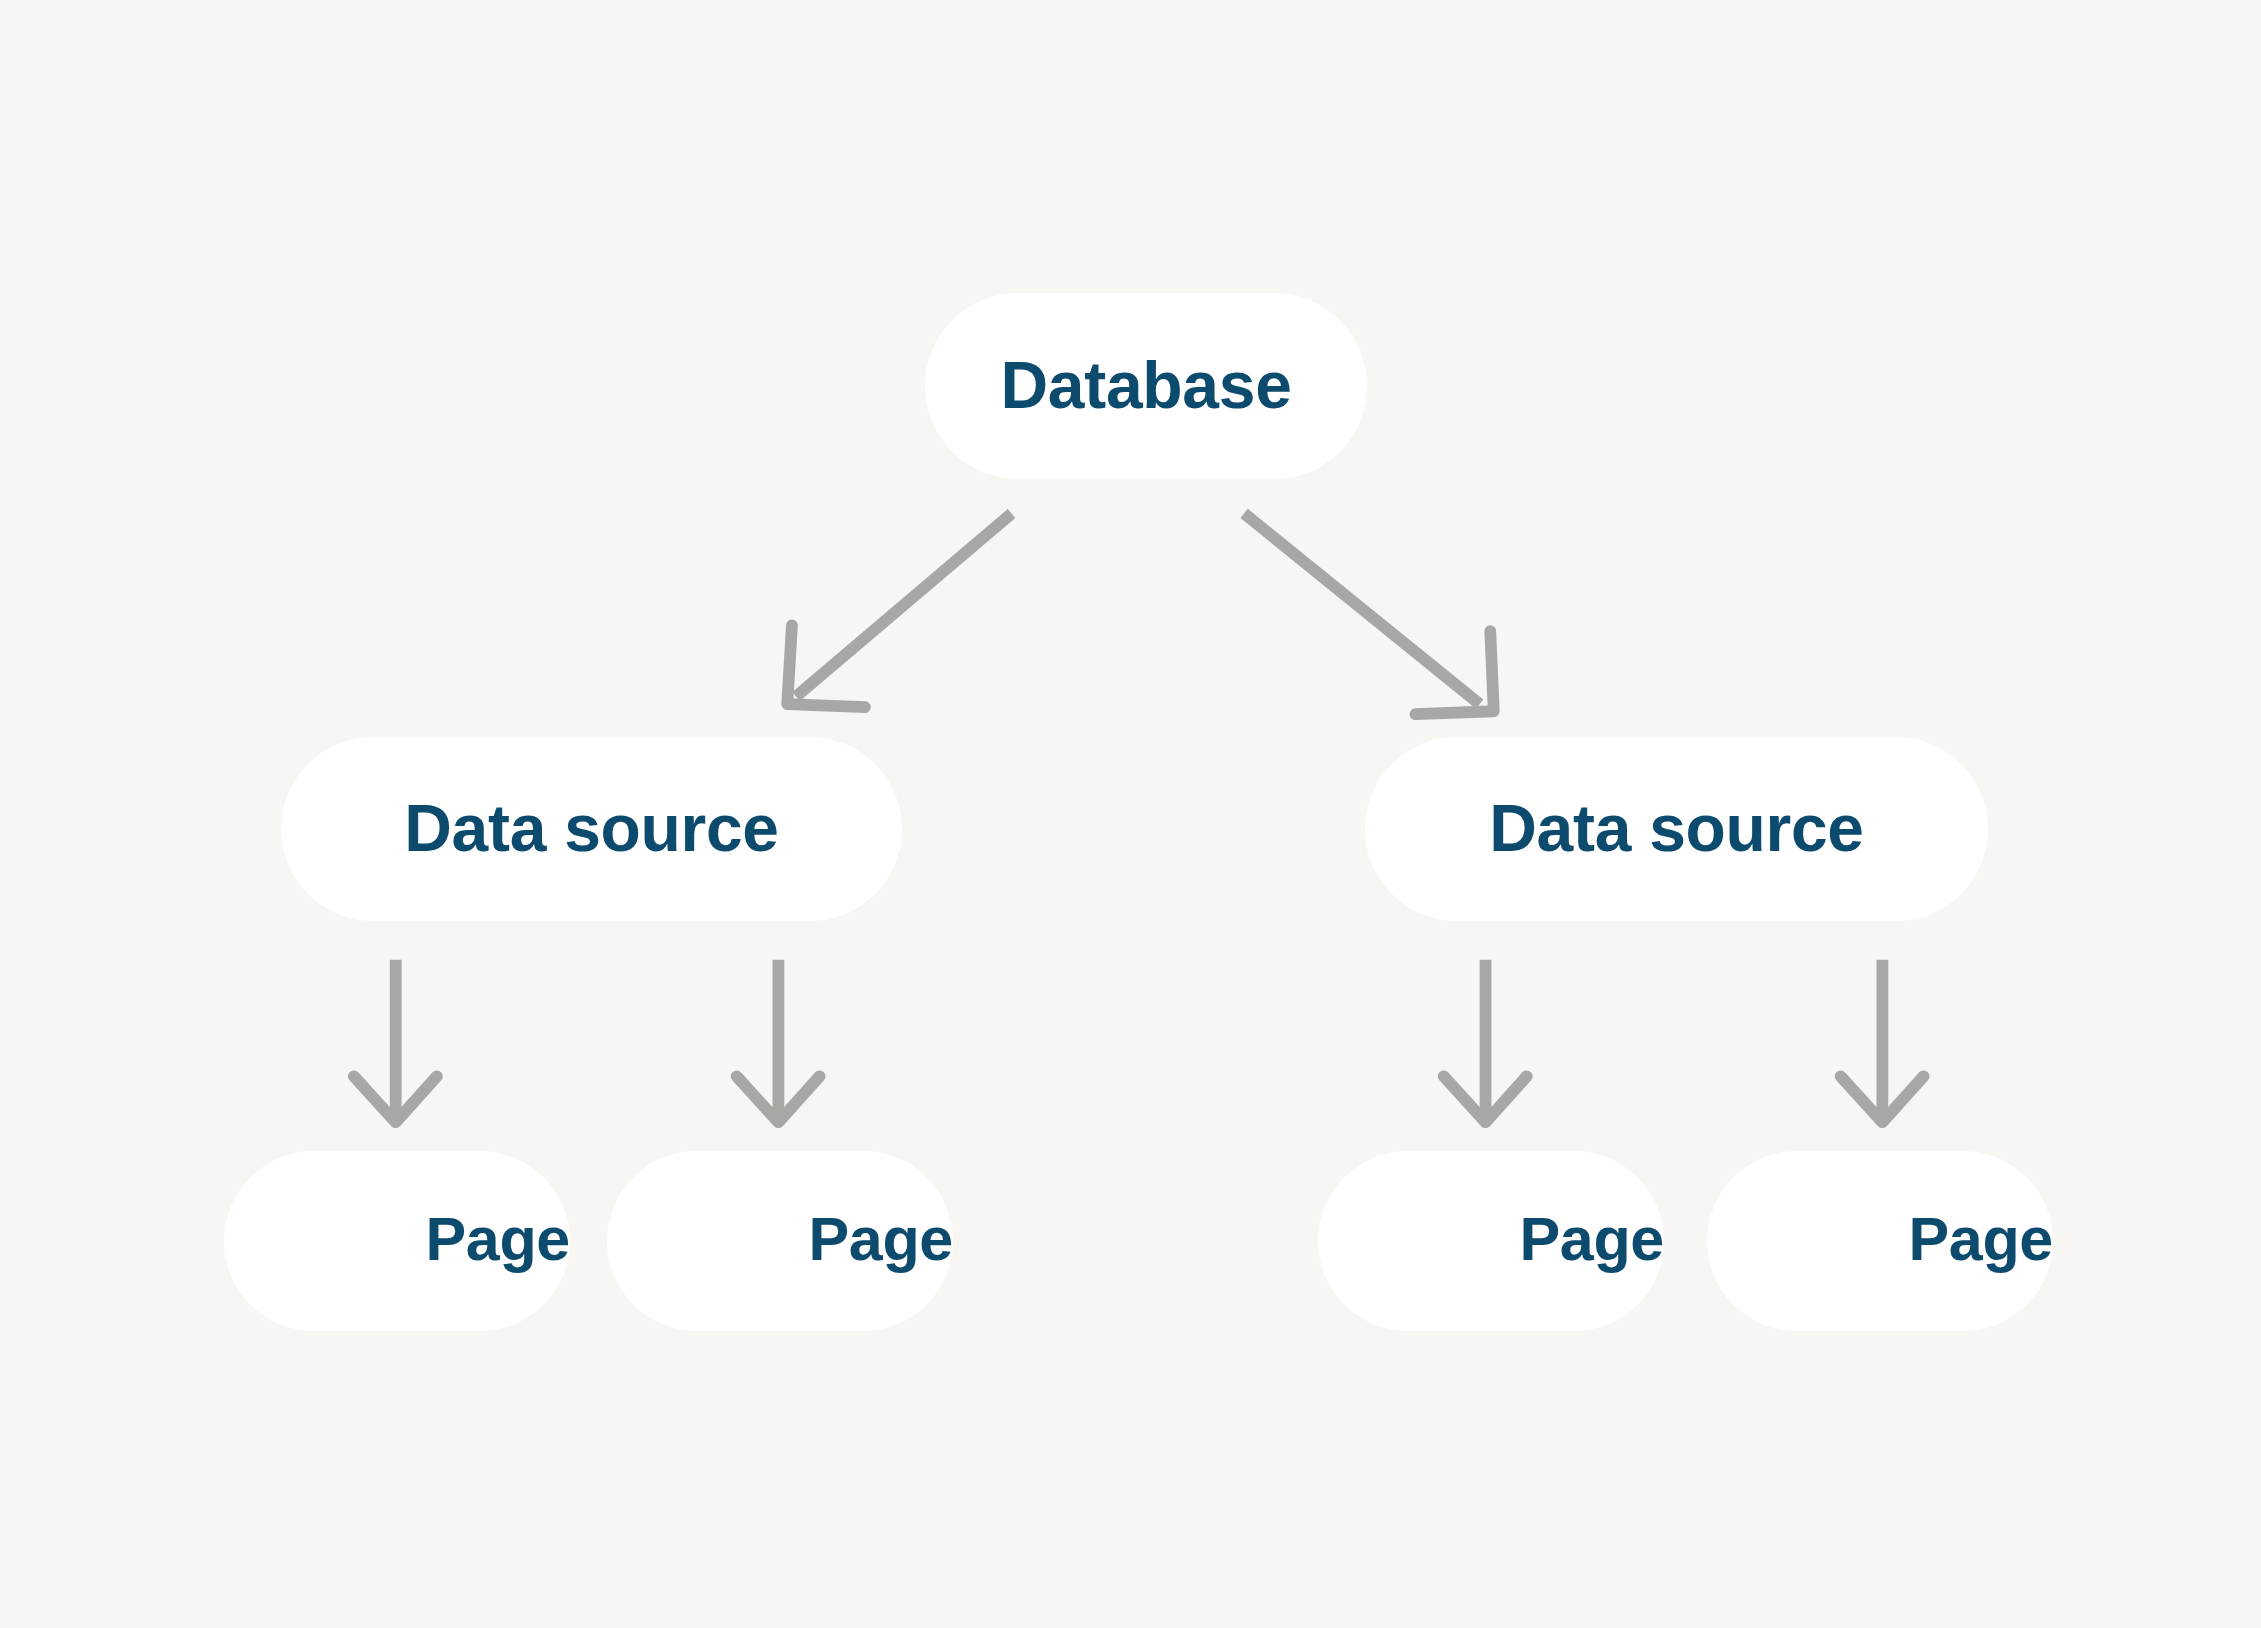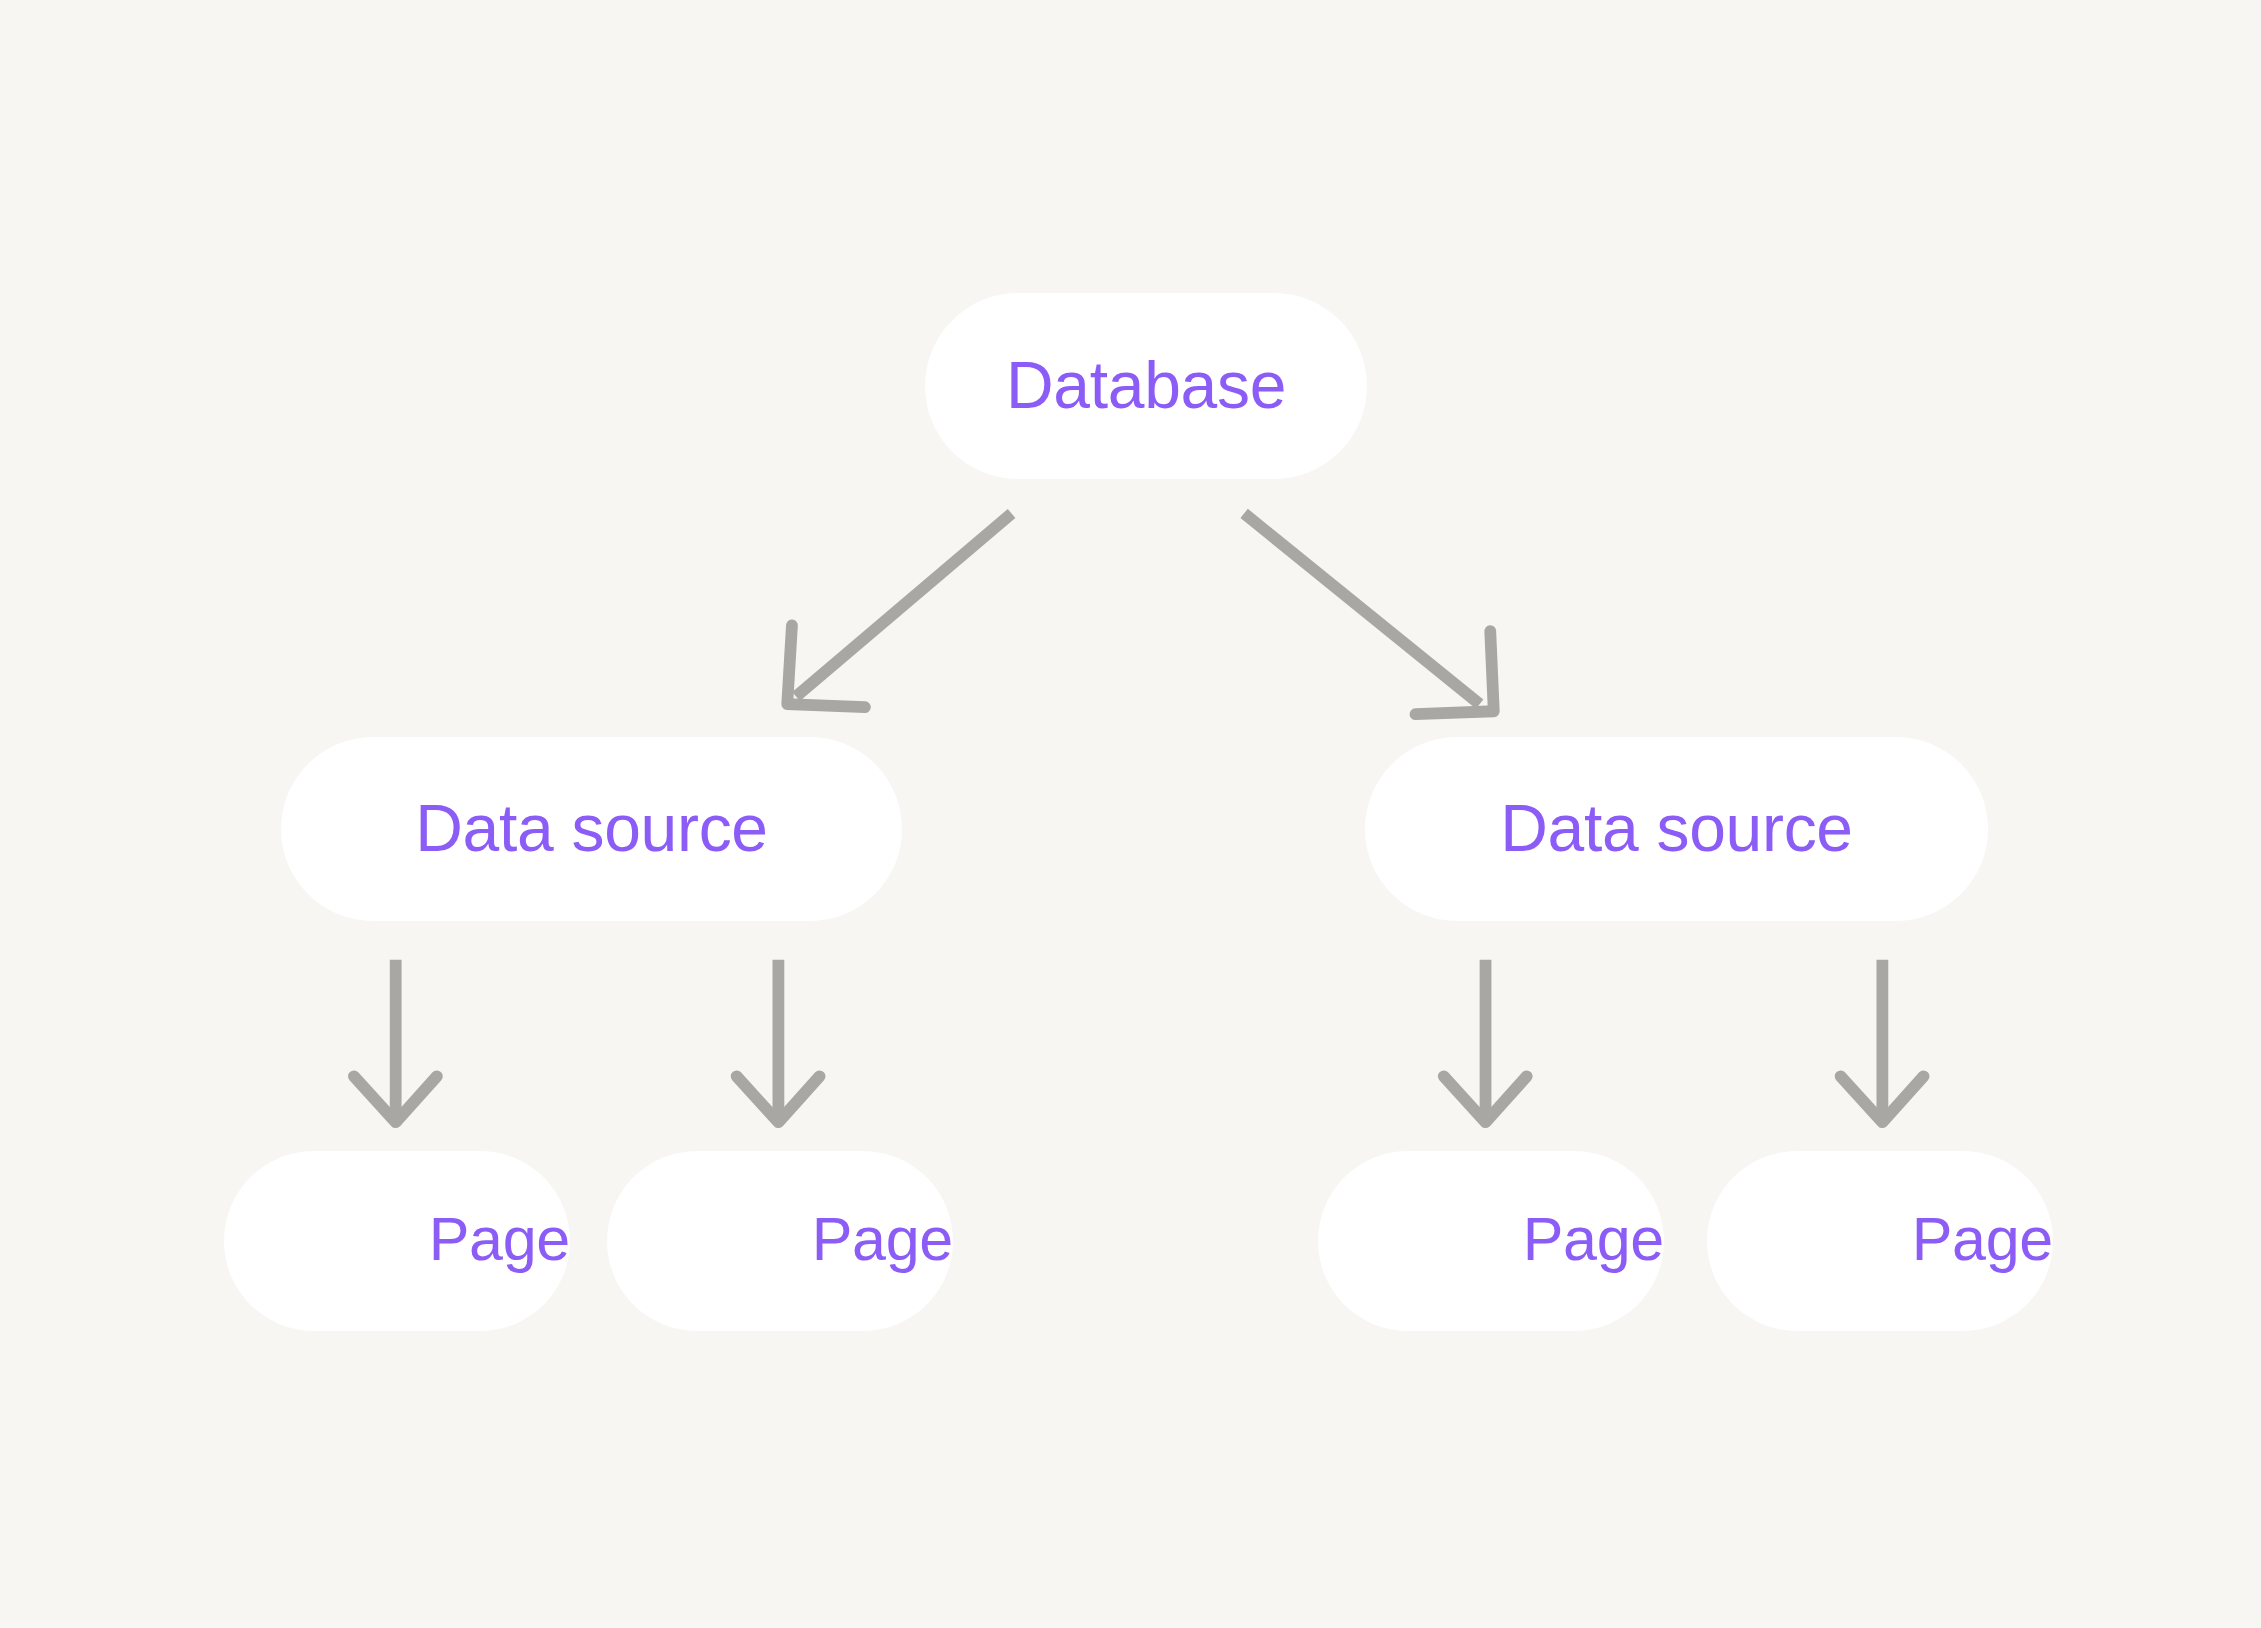--- a/index.html
+++ b/index.html
@@ -27,22 +27,22 @@
     pointer-events: none;
   }
   .node {
     position: absolute;
     background: #FFFFFF;
     border-radius: 588px;
     display: flex;
     align-items: center;
     justify-content: center;
     box-sizing: border-box;
-    color: #8b5cf6;
-    font-weight: 400;
+    color: #0c4a6e;
+    font-weight: 700;
     letter-spacing: -0.3px;
     white-space: nowrap;
     user-select: none;
   }
   .node-label {
     display: block;
     line-height: 1;
     position: relative;
     top: -1.2px;
   }

